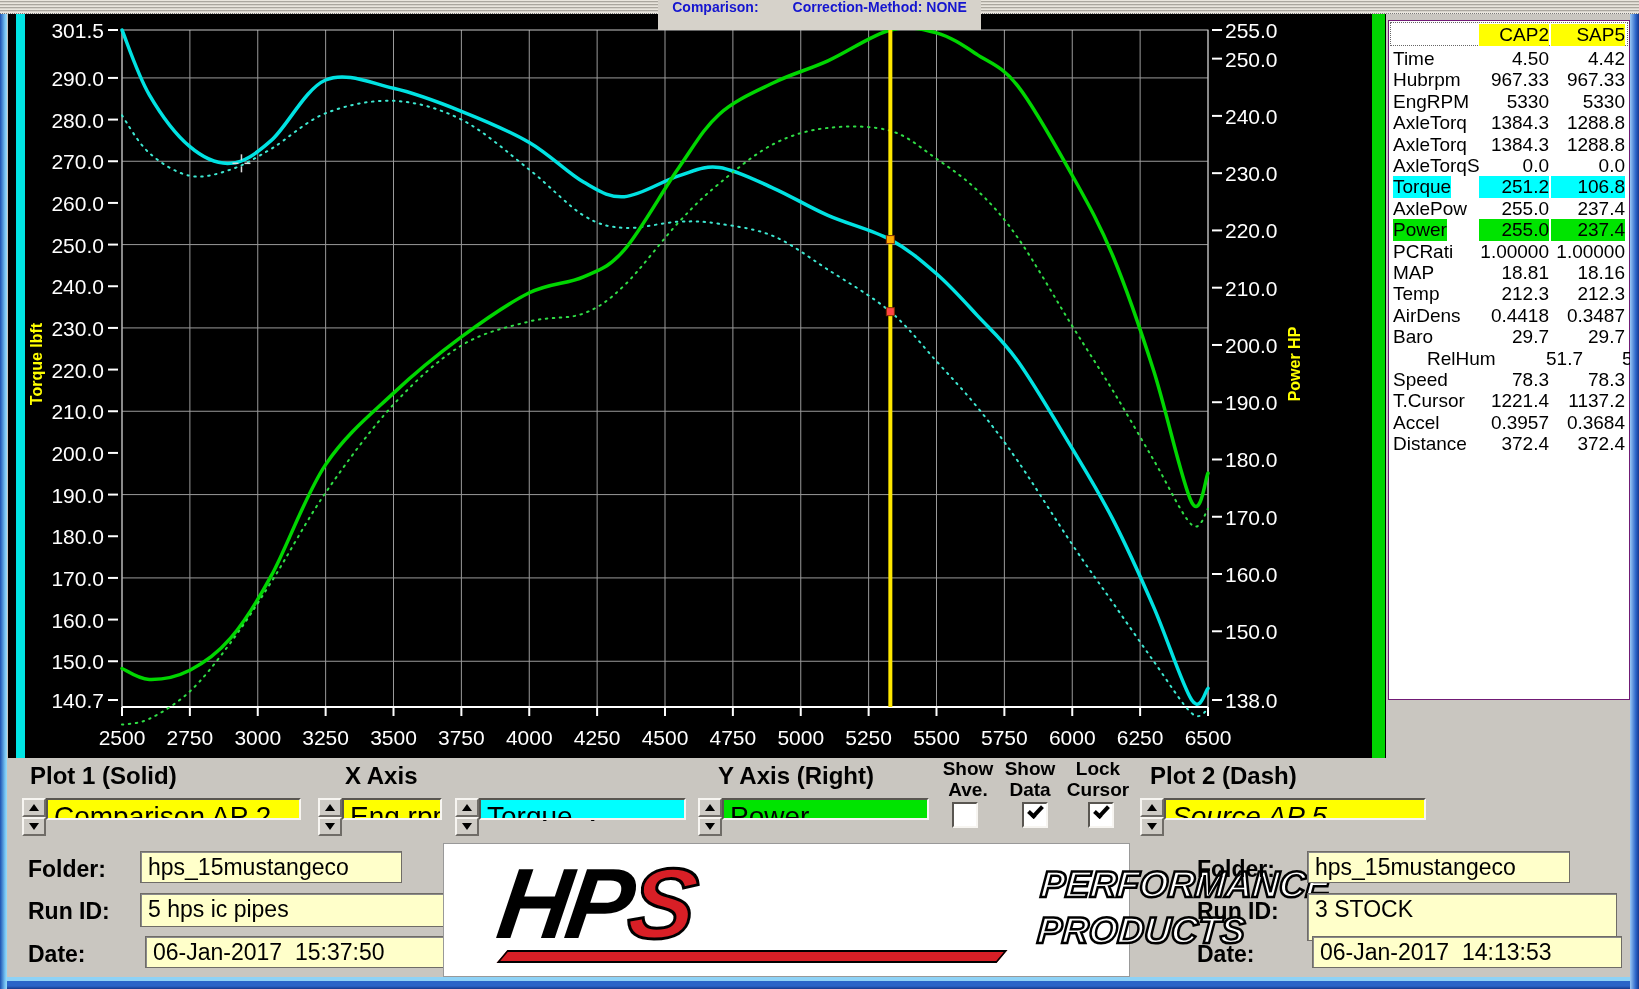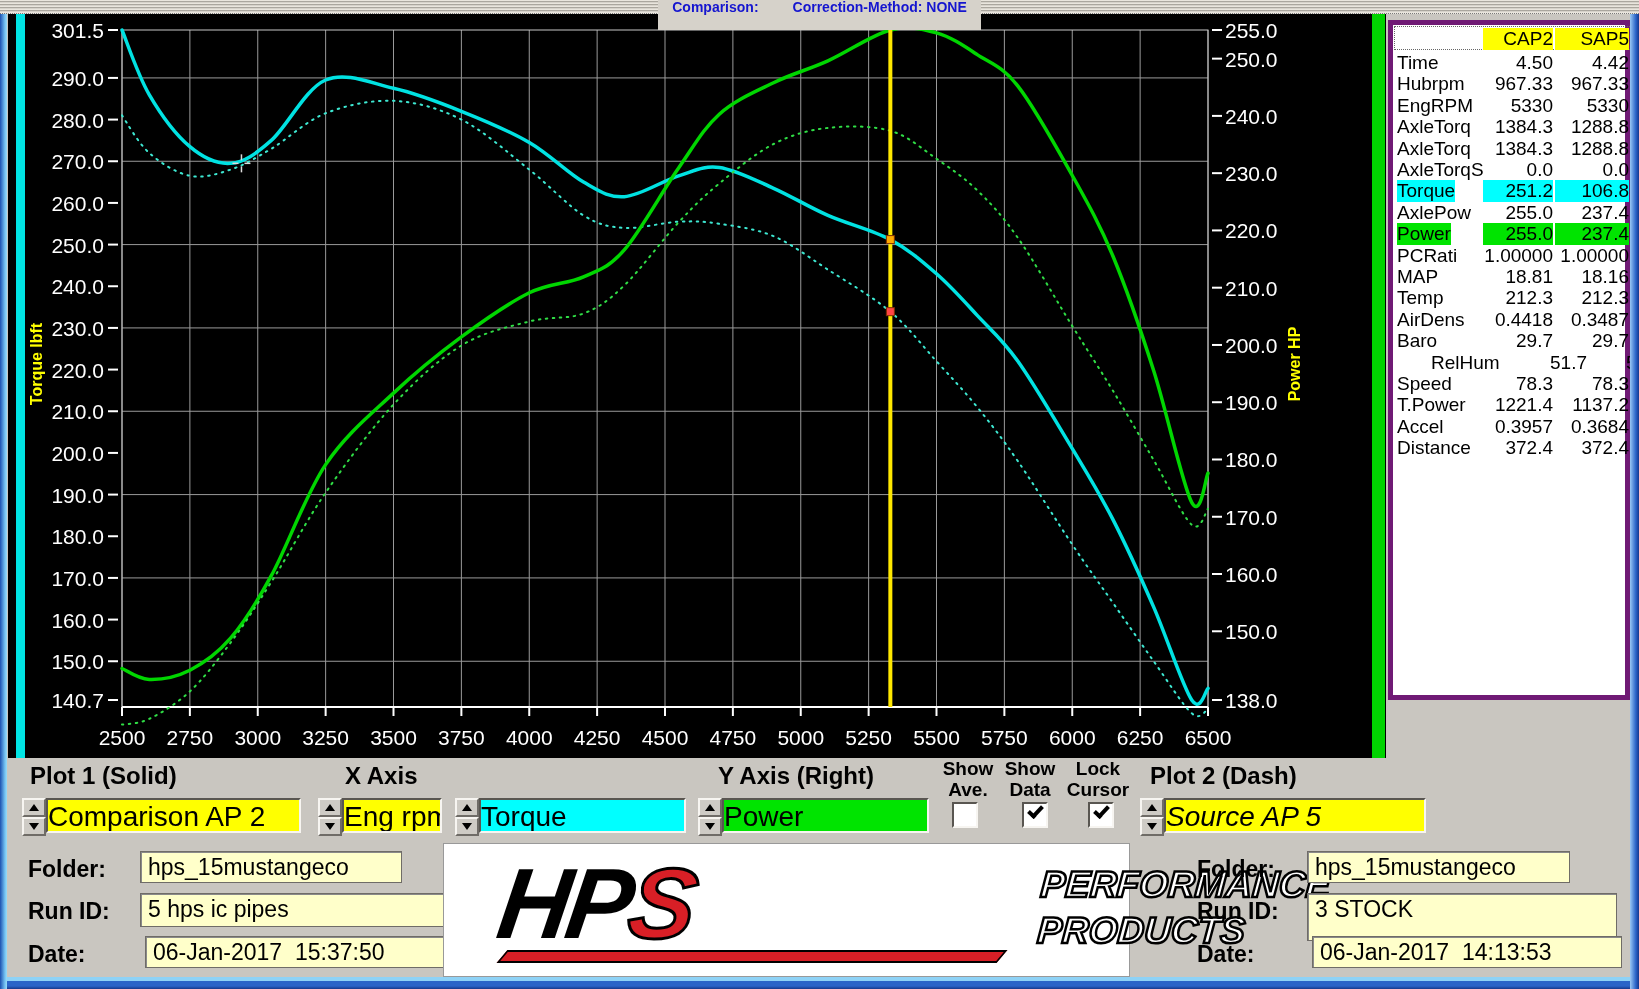--- a/index.html
+++ b/index.html
@@ -16,41 +16,41 @@
   .edge-bottom{ position:absolute; left:0; top:977px; width:1639px; height:12px; background:linear-gradient(180deg,#8ed2f6 0 4px,#2a64c8 4px 9px,#16388c); z-index:29; }
 
   
   .chart-area { position:absolute; left:8px; top:14px; width:1378px; height:744px; background:#000; }
   .axis-strip-left  { position:absolute; left:8px; top:0; width:9px; height:744px; background:#00e4e4; }
   .axis-strip-right { position:absolute; left:1364px; top:0; width:13px; height:744px; background:#00d400; }
   #chart-svg { position:absolute; left:20px; top:0; width:1340px; height:744px; }
 
   
   .data-panel { position:absolute; left:1388px; top:20px; width:242px; height:680px;
-    background:#fff; border:5px solid #701a75; font-size:19px; color:#000; }
+    background:#fff; border:1px solid #701a75; font-size:19px; color:#000; }
   .phdr { position:absolute; left:1px; top:1px; width:238px; height:24px; border:1px dotted #666; }
   .phdr .pc { position:absolute; top:1px; text-align:right; font-size:19px; }
   .prow { position:absolute; left:2px; width:236px; height:21px; }
   .plabel { position:absolute; left:2px; white-space:nowrap; }
   .pv1 { position:absolute; left:88px;  width:70px; text-align:right; }
   .pv2 { position:absolute; left:160px; width:74px; text-align:right; }
   .hl-cyan  { background:#00ffff; }
   .hl-green { background:#00e400; }
 
   
   .ctl-label { position:absolute; font-size:24px; font-weight:bold; color:#000; white-space:nowrap; }
   .cb-label  { position:absolute; font-size:19px; font-weight:bold; color:#000; text-align:center; line-height:21px; white-space:pre-line; }
   .spinner { position:absolute; width:24px; height:38px; }
   .spin-btn { position:absolute; left:0; width:24px; height:19px; background:#cecbc5;
     border-top:2px solid #f7f5f1; border-left:2px solid #f7f5f1; border-bottom:2px solid #6f6c67; border-right:2px solid #6f6c67;
     display:flex; align-items:center; justify-content:center; }
   .spin-up { top:0; } .spin-dn { top:19px; }
   .tri-up { width:0; height:0; border-left:5px solid transparent; border-right:5px solid transparent; border-bottom:7px solid #000; }
   .tri-dn { width:0; height:0; border-left:5px solid transparent; border-right:5px solid transparent; border-top:7px solid #000; }
-  .dd-field { position:absolute; height:35px; font-size:28px; line-height:34px; padding-left:0;
+  .dd-field { position:absolute; height:22px; font-size:28px; line-height:34px; padding-left:6px;
     border-top:2px solid #595651; border-left:2px solid #595651; border-bottom:2px solid #f7f5f1; border-right:2px solid #f7f5f1;
     overflow:hidden; white-space:nowrap; color:#000; }
   .checkbox { position:absolute; width:26px; height:26px; background:#fff;
     border-top:2px solid #595651; border-left:2px solid #595651; border-bottom:2px solid #f7f5f1; border-right:2px solid #f7f5f1; }
   .checkmark { position:absolute; left:4px; top:2px; width:15px; height:9px;
     border-left:4px solid #000; border-bottom:4px solid #000; transform:rotate(-47deg); display:none; }
   .checkbox.checked .checkmark { display:block; }
 
   
   .info-label { position:absolute; font-size:23px; font-weight:bold; color:#000; }
@@ -304,21 +304,21 @@
         <span class="plabel ">RelHum</span>
         <span class="pv1 ">51.7</span>
         <span class="pv2 ">55.5</span>
       </div>
       <div class="prow" style="top: 348px;">
         <span class="plabel ">Speed</span>
         <span class="pv1 ">78.3</span>
         <span class="pv2 ">78.3</span>
       </div>
       <div class="prow" style="top: 369.4px;">
-        <span class="plabel ">T.Power</span>
+        <span class="plabel ">T.Cursor</span>
         <span class="pv1 ">1221.4</span>
         <span class="pv2 ">1137.2</span>
       </div>
       <div class="prow" style="top: 390.8px;">
         <span class="plabel ">Accel</span>
         <span class="pv1 ">0.3957</span>
         <span class="pv2 ">0.3684</span>
       </div>
       <div class="prow" style="top: 412.2px;">
         <span class="plabel ">Distance</span>

